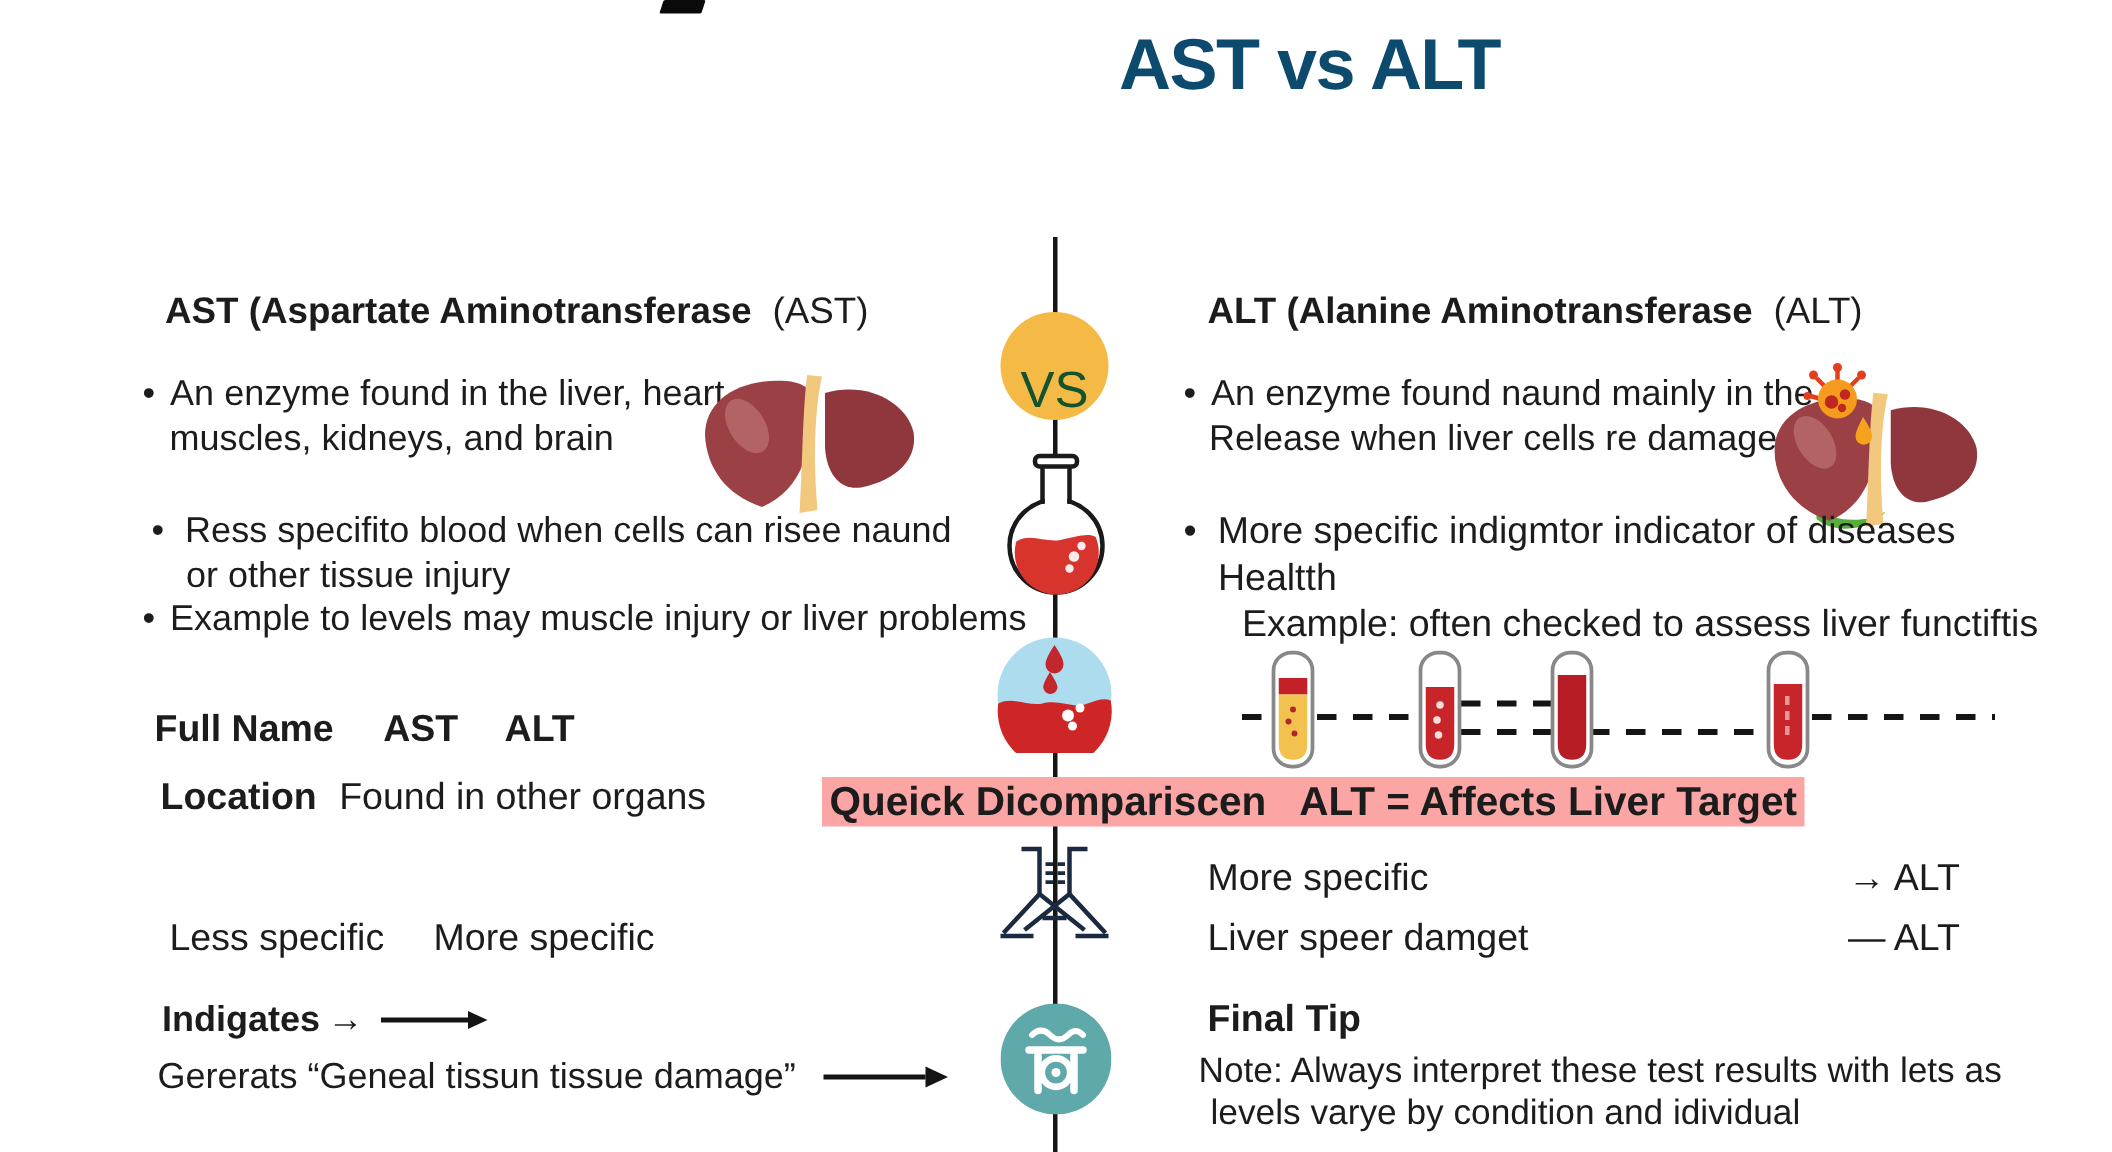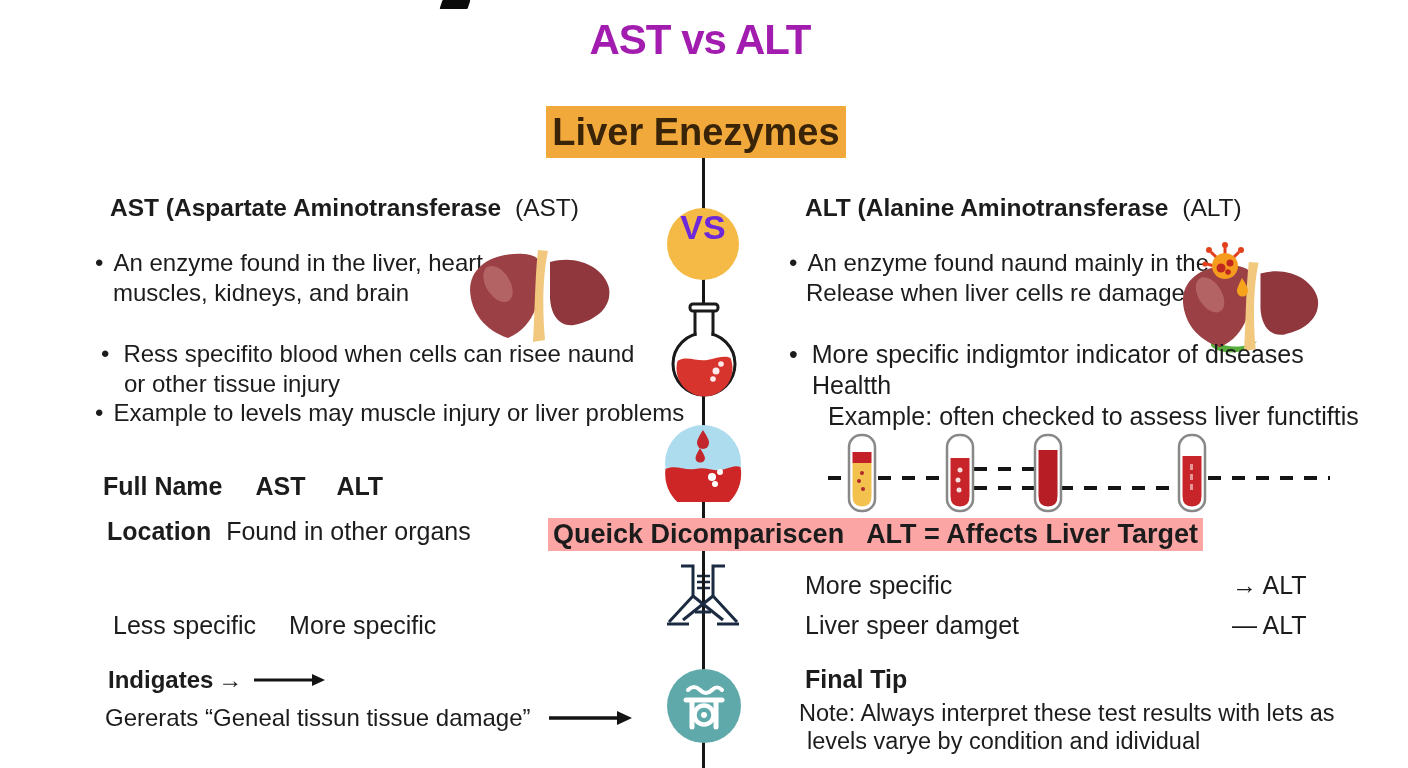--- a/index.html
+++ b/index.html
@@ -3,26 +3,26 @@
 <meta charset="utf-8">
 <style>
   * { margin:0; padding:0; box-sizing:border-box; }
   html,body { background:#e9e9e9; }
   #canvas {
     position:relative; width:1408px; height:768px; background:#ffffff;
     font-family:"Liberation Sans", sans-serif; color:#1c1c1c; overflow:hidden;
   }
   .abs { position:absolute; }
   .b { font-weight:700; }
-  .title { font-size:42px; font-weight:700; letter-spacing:-1px; color:#a21caf; text-align:center; }
+  .title { font-size:48px; font-weight:700; letter-spacing:-1px; color:#0c4a6e; text-align:right; }
   .badge { background:#F2A93B; color:#3a2408; font-size:38px; font-weight:700; text-align:center; line-height:52px; height:52px; }
   .vline { background:#161616; width:3px; }
   .artifact { background:#0a0a0a; transform:skewX(-18deg); border-radius:1px; }
-  .vs-circle { width:72px; height:72px; border-radius:50%; background:#F5BA45; display:flex; align-items:flex-start; justify-content:center;
-               font-size:34px; font-weight:700; color:#6d28d9; }
+  .vs-circle { width:72px; height:72px; border-radius:50%; background:#F5BA45; display:flex; align-items:flex-end; justify-content:center;
+               font-size:34px; font-weight:400; color:#14532d; }
   .h24 { font-size:24.5px; line-height:30px;text-align:center; }
   .t24 { font-size:24px; line-height:30px; }
   .t25 { font-size:25px; line-height:31px; }
   .t23 { font-size:23.5px; line-height:29px; }
   .row { white-space:nowrap; }
   .bullet-line { display:flex; white-space:nowrap; }
   .bullet-dot { margin-right:10px; }
   .indent { display:block; }
   .qcomp { font-size:27px; font-weight:700; background:#fca5a5; padding:1px 5px; white-space:nowrap; }
   .qgap { display:inline-block; width:22px; }
@@ -31,21 +31,20 @@
 </style>
 </head>
 <body>
 
 <div id="canvas">
 
   <div class="abs artifact" style="left:441px; top:0; width:28px; height:9px;"></div>
 
   <div class="abs title" style="left:400px; top:16px; width:600px;">AST vs ALT</div>
 
-  <div class="abs badge" style="left:546px; top:106px; width:300px;">Liver Enezymes</div>
 
   <div class="abs vline" style="left:702px; top:158px; height:610px;"></div>
 
   <div class="abs vs-circle" style="left:667px; top:208px;">
     <span>VS</span>
   </div>
 
   <svg class="abs" style="left:669px; top:302px;" width="70" height="98" viewBox="0 0 70 98">
     <circle cx="35" cy="62" r="31" fill="#ffffff" stroke="#1a1a1a" stroke-width="3"></circle>
     <path d="M8.5,59 C18,53 28,60 38,58 C48,56 56,53 61.5,56 A28,28 0 1 1 8.5,59 Z" fill="#D8342E"></path>

